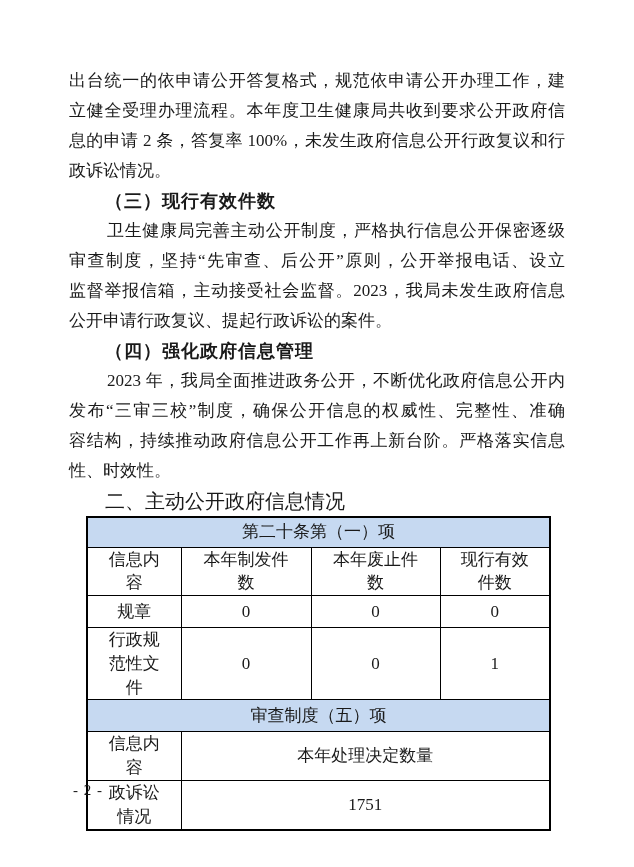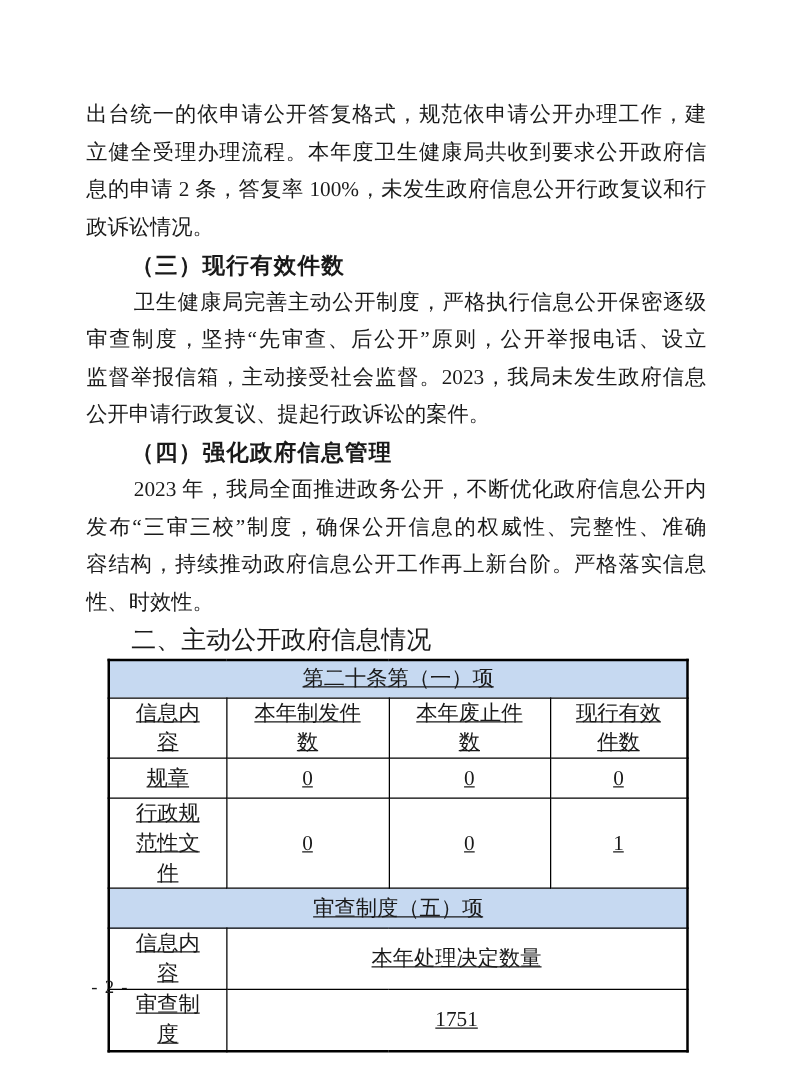--- a/index.html
+++ b/index.html
@@ -5,21 +5,21 @@
   html,body { margin:0; padding:0; background:#ffffff; }
   .page {
     position:relative;
     width:634px; height:867px;
     background:#ffffff;
     font-family:"Liberation Serif","DejaVu Serif",serif;
     color:#1a1a1a;
     overflow:hidden;
   }
   .content {
-    position:absolute; left:69px; top:77px; width:496px;
+    position:absolute; left:69px; top:66px; width:496px;
   }
   .ln {
     font-size:17px; height:30px; line-height:30px;
     text-align:justify; text-align-last:justify;
     white-space:nowrap;
   }
   .ln.last { text-align:left; text-align-last:left; }
   .ln.ind { text-indent:38px; }
   .hd {
     font-weight:bold; font-size:18px;
@@ -37,21 +37,20 @@
   table.tbl {
     border-collapse:collapse; table-layout:fixed;
     margin-left:17px; width:463px;
     font-size:17px;
   }
   .tbl td {
     border:1px solid #000;
     text-align:center; vertical-align:middle;
     padding:0 19px;
     line-height:1.4;
-    text-decoration:underline;
   }
   .tbl { border:2px solid #000; }
   td.blue { background:#c6d9f1; }
   .r30{height:30px} .r33{height:33px} .r32{height:32px}
   .r57{height:57px} .r35{height:35px} .r31{height:31px}
   .pageno {
     position:absolute; left:73px; top:782px;
     font-size:15px; letter-spacing:1px;
     font-family:"Liberation Serif","DejaVu Serif",serif;
   }
@@ -113,21 +112,21 @@
         <td>1</td>
       </tr>
       <tr class="r32">
         <td colspan="4" class="blue">审查制度（五）项</td>
       </tr>
       <tr class="r35">
         <td>信息内容</td>
         <td colspan="3">本年处理决定数量</td>
       </tr>
       <tr class="r31">
-        <td>审查制度</td>
+        <td>政诉讼情况</td>
         <td colspan="3">1751</td>
       </tr>
     </tbody>
       </table>
 
   </div>
 
   <div class="pageno">- 2 -</div>
 </div>
 

